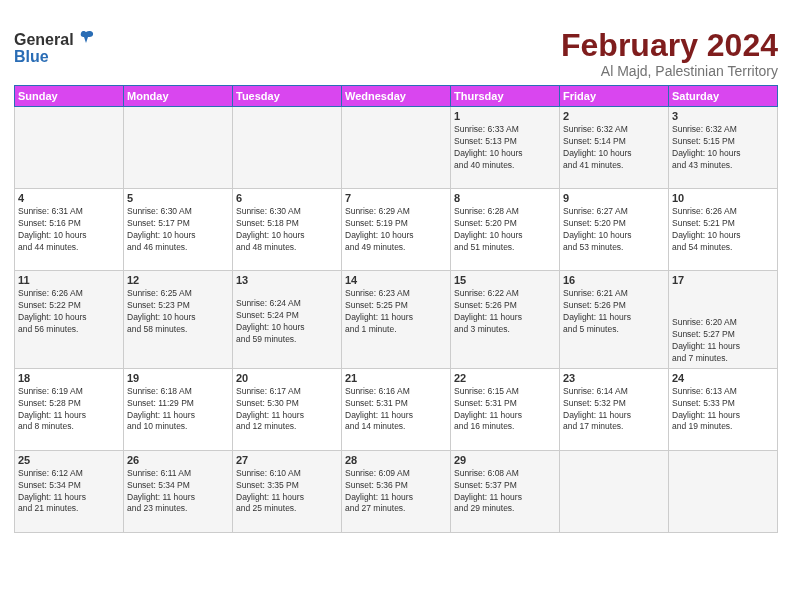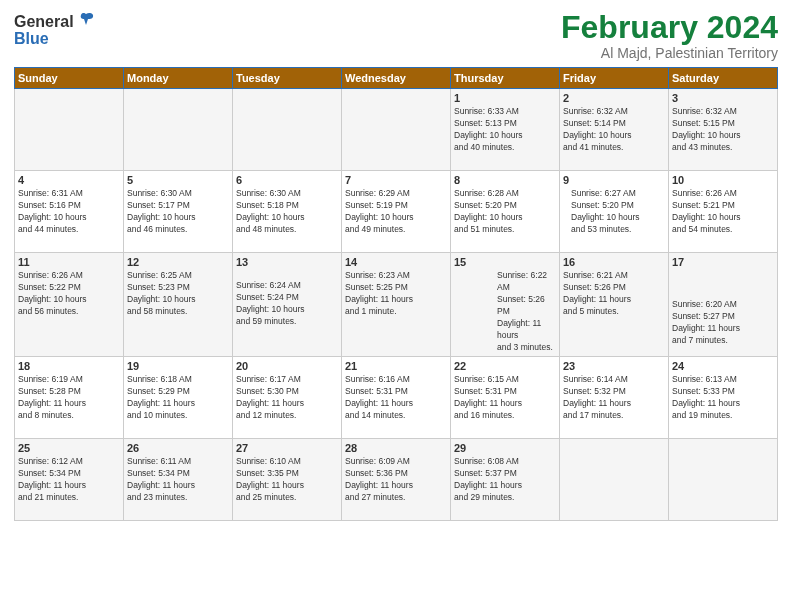--- a/index.html
+++ b/index.html
@@ -6,21 +6,21 @@
     body {
       font-family: Arial, sans-serif;
       background: #fff;
       width: 792px;
       height: 612px;
       overflow: hidden;
     }
     .page {
       width: 792px;
       height: 612px;
-      padding: 10px 14px;
+      padding: 28px 14px;
     }
     .header-area {
       display: flex;
       align-items: flex-start;
       justify-content: space-between;
       margin-bottom: 6px;
     }
     .logo {
       display: flex;
       align-items: center;
@@ -35,34 +35,34 @@
       font-size: 16px;
       font-weight: bold;
       color: #2a6db5;
     }
     .title-area {
       text-align: right;
     }
     .month-year {
       font-size: 32px;
       font-weight: bold;
-      color: #15803d;
+      color: #7f1d1d;
       line-height: 1.1;
     }
     .location {
       font-size: 14px;
       color: #737373;
     }
     table {
       width: 100%;
       border-collapse: collapse;
       table-layout: fixed;
     }
     thead tr th {
-      background-color: #a16207;
+      background-color: #d946ef;
       color: #fff;
       font-size: 11px;
       font-weight: bold;
       padding: 4px 3px;
       text-align: left;
       border: 1px solid #2a6db5;
     }
     tbody tr td {
       border: 1px solid #ccc;
       vertical-align: top;
@@ -184,21 +184,21 @@
           </td>
           <td>
             <span class="day-num">8</span>
             <div class="day-info" style="white-space: pre-line;">Sunrise: 6:28 AM
 Sunset: 5:20 PM
 Daylight: 10 hours
 and 51 minutes.</div>
           </td>
           <td>
             <span class="day-num">9</span>
-            <div class="day-info" style="white-space: pre-line; margin-left: 8px;">Sunrise: 6:27 AM
+            <div class="day-info" style="white-space: pre-line;">Sunrise: 6:27 AM
 Sunset: 5:20 PM
 Daylight: 10 hours
 and 53 minutes.</div>
           </td>
           <td>
             <span class="day-num">10</span>
             <div class="day-info" style="white-space: pre-line;">Sunrise: 6:26 AM
 Sunset: 5:21 PM
 Daylight: 10 hours
 and 54 minutes.</div>
@@ -228,21 +228,21 @@
           </td>
           <td>
             <span class="day-num">14</span>
             <div class="day-info" style="white-space: pre-line;">Sunrise: 6:23 AM
 Sunset: 5:25 PM
 Daylight: 11 hours
 and 1 minute.</div>
           </td>
           <td>
             <span class="day-num">15</span>
-            <div class="day-info" style="white-space: pre-line; margin-left: 43px;">Sunrise: 6:22 AM
+            <div class="day-info" style="white-space: pre-line;">Sunrise: 6:22 AM
 Sunset: 5:26 PM
 Daylight: 11 hours
 and 3 minutes.</div>
           </td>
           <td>
             <span class="day-num">16</span>
             <div class="day-info" style="white-space: pre-line;">Sunrise: 6:21 AM
 Sunset: 5:26 PM
 Daylight: 11 hours
 and 5 minutes.</div>
@@ -259,21 +259,21 @@
           <td>
             <span class="day-num">18</span>
             <div class="day-info" style="white-space: pre-line;">Sunrise: 6:19 AM
 Sunset: 5:28 PM
 Daylight: 11 hours
 and 8 minutes.</div>
           </td>
           <td>
             <span class="day-num">19</span>
             <div class="day-info" style="white-space: pre-line;">Sunrise: 6:18 AM
-Sunset: 5:29 PM
+Sunset: 11:29 PM
 Daylight: 11 hours
 and 10 minutes.</div>
           </td>
           <td>
             <span class="day-num">20</span>
             <div class="day-info" style="white-space: pre-line;">Sunrise: 6:17 AM
 Sunset: 5:30 PM
 Daylight: 11 hours
 and 12 minutes.</div>
           </td>

